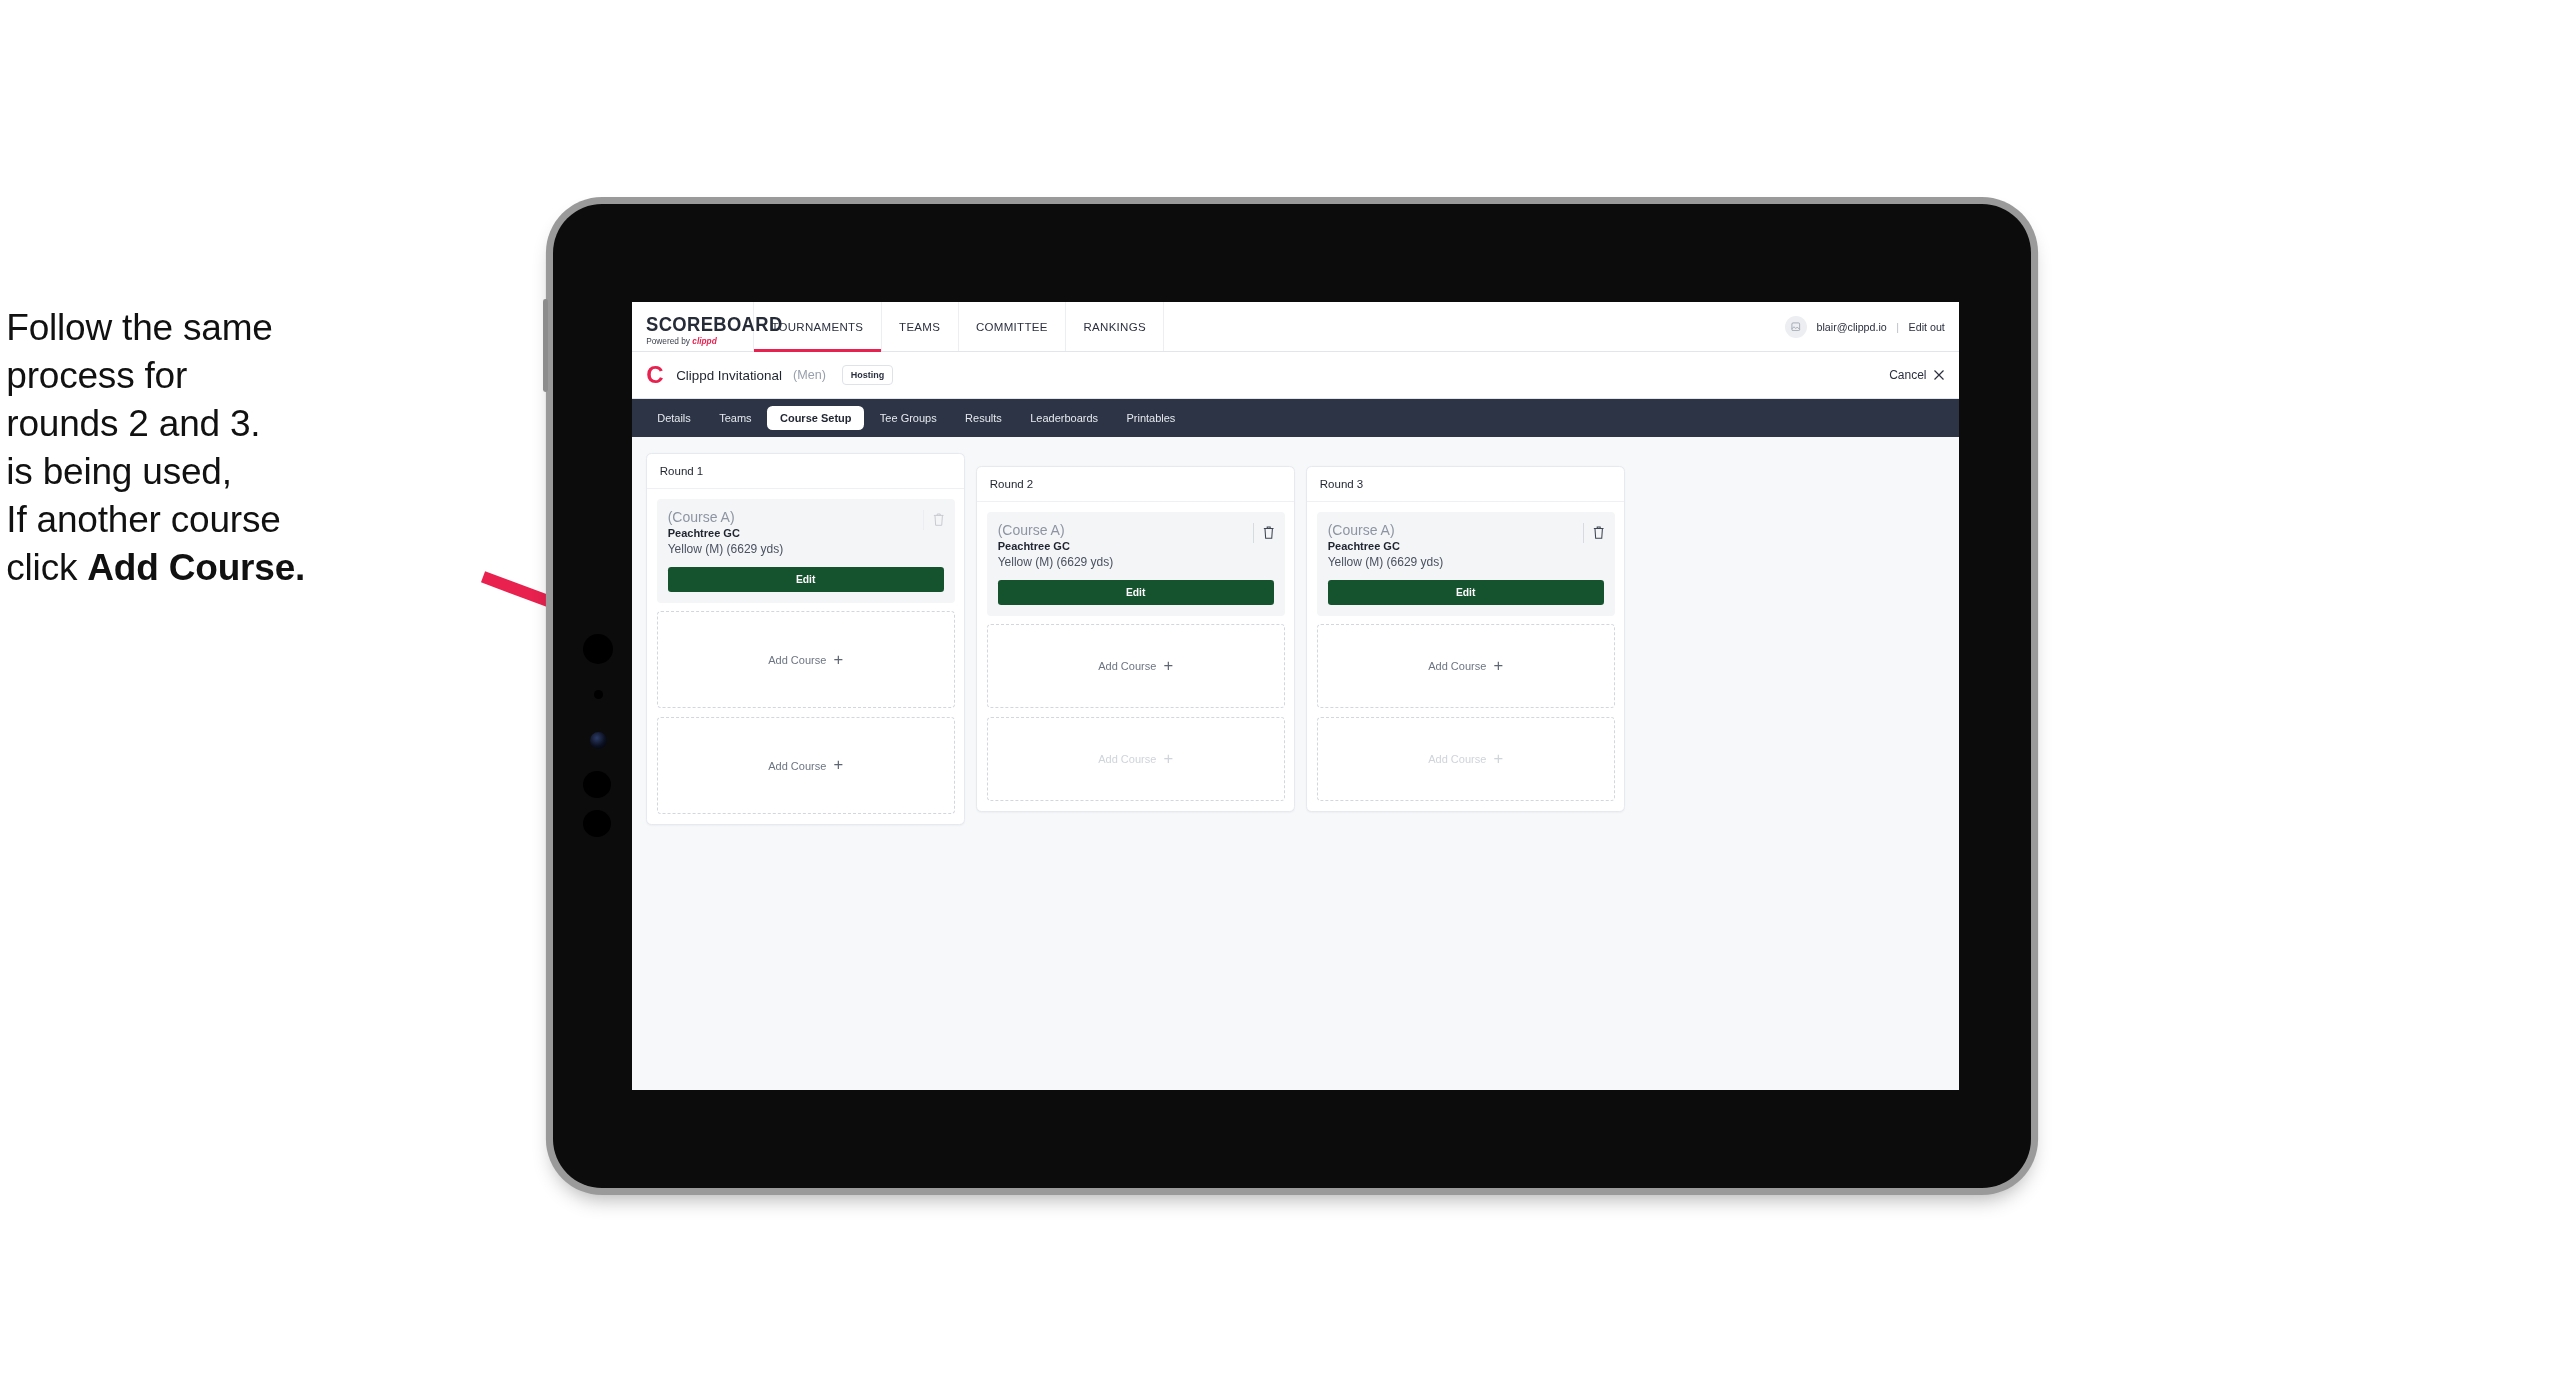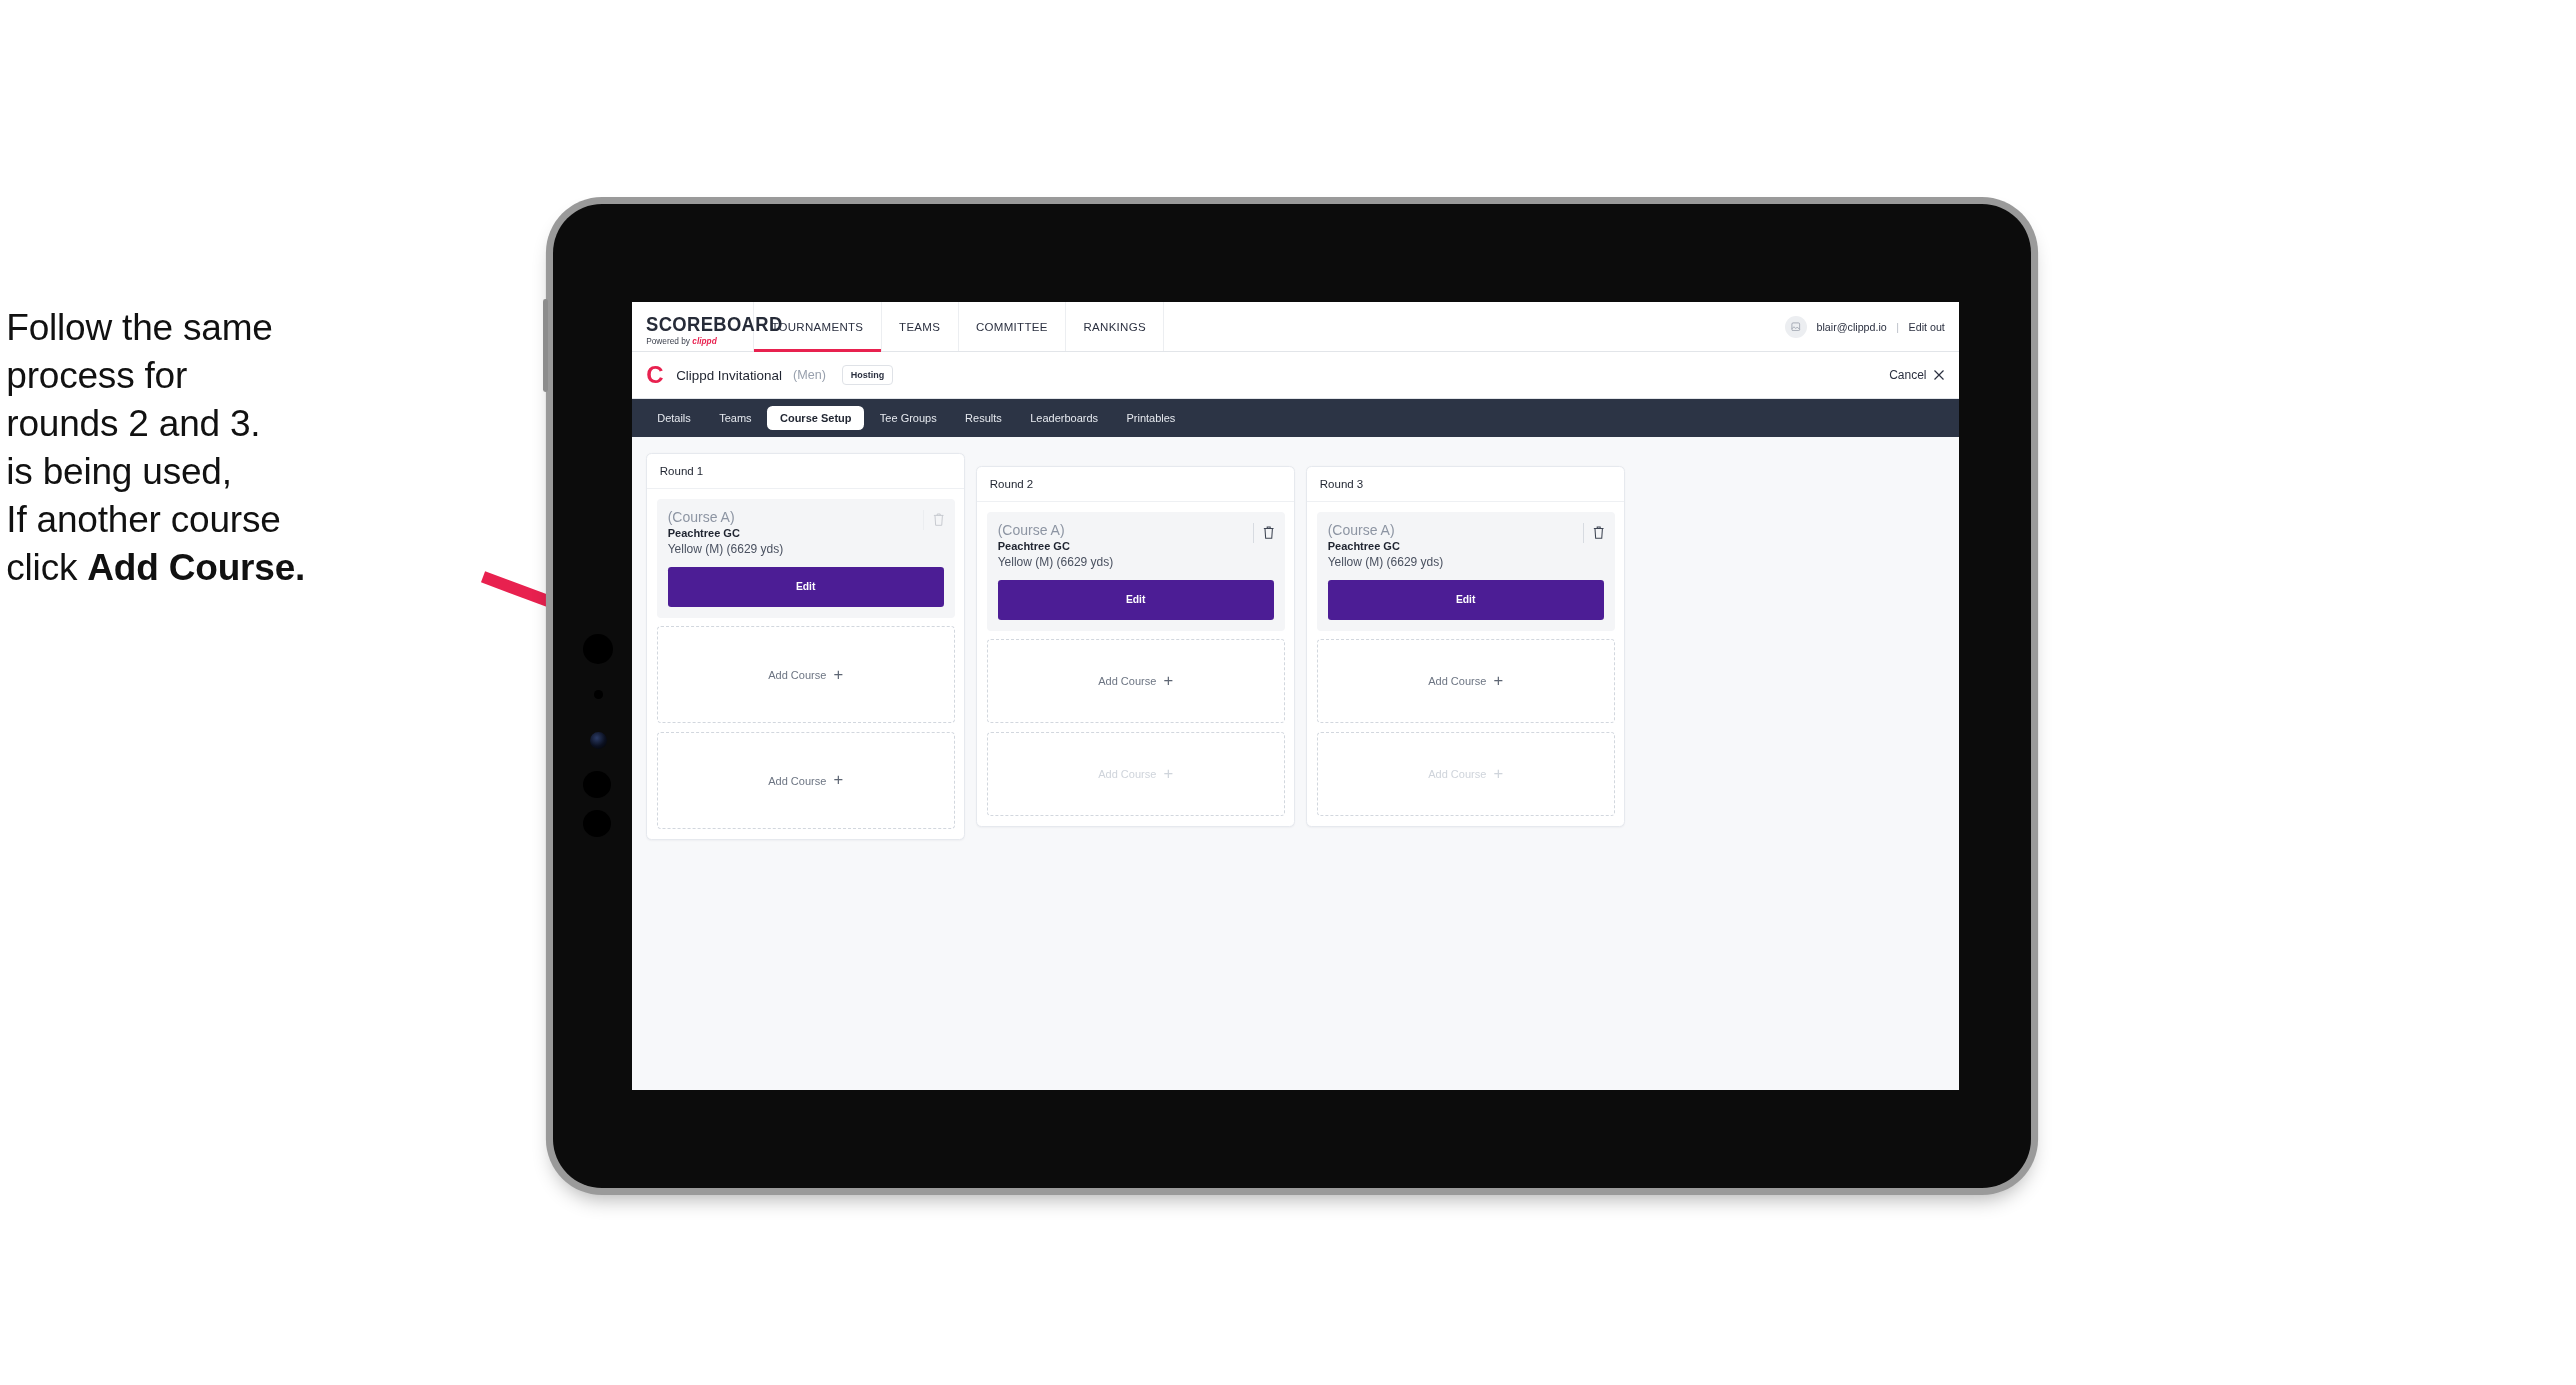--- a/index.html
+++ b/index.html
@@ -139,21 +139,21 @@
   .course-label { font-size:14px; color:#8d95a3; margin-bottom:2.4px; }
   .course-name { font-size:11px; color:#1f2430; font-weight:700; margin-bottom:3.2px; }
   .course-tee { font-size:12px; color:#4a5160; }
   .card-tools {
     position:absolute; right:9.5px; top:11px; display:flex; align-items:center; gap:8px;
   }
   .tool-divider { width:0.8px; height:20.5px; background:#d7dbe1; }
   .trash { width:13.4px; height:15px; cursor:pointer; }
   .faded { opacity: 0.30; }
   .edit-btn {
-    margin-top: 10.3px; height: 40px; background:#4c1d95; color:#ffffff;
+    margin-top: 10.3px; height: 25px; background:#14532d; color:#ffffff;
     border-radius:3.2px; display:flex; align-items:center; justify-content:center;
     font-size:10.3px; font-weight:700; cursor:pointer;
   }
 
   .add-card {
     border: 1.3px dashed #d2d7de; border-radius:4px;
     height: 84px; display:flex; align-items:center; justify-content:center;
     gap:7.1px; font-size:11px; color:#6d7583; background:#ffffff; cursor:pointer;
   }
   .add-card.tall { height: 97px; }

